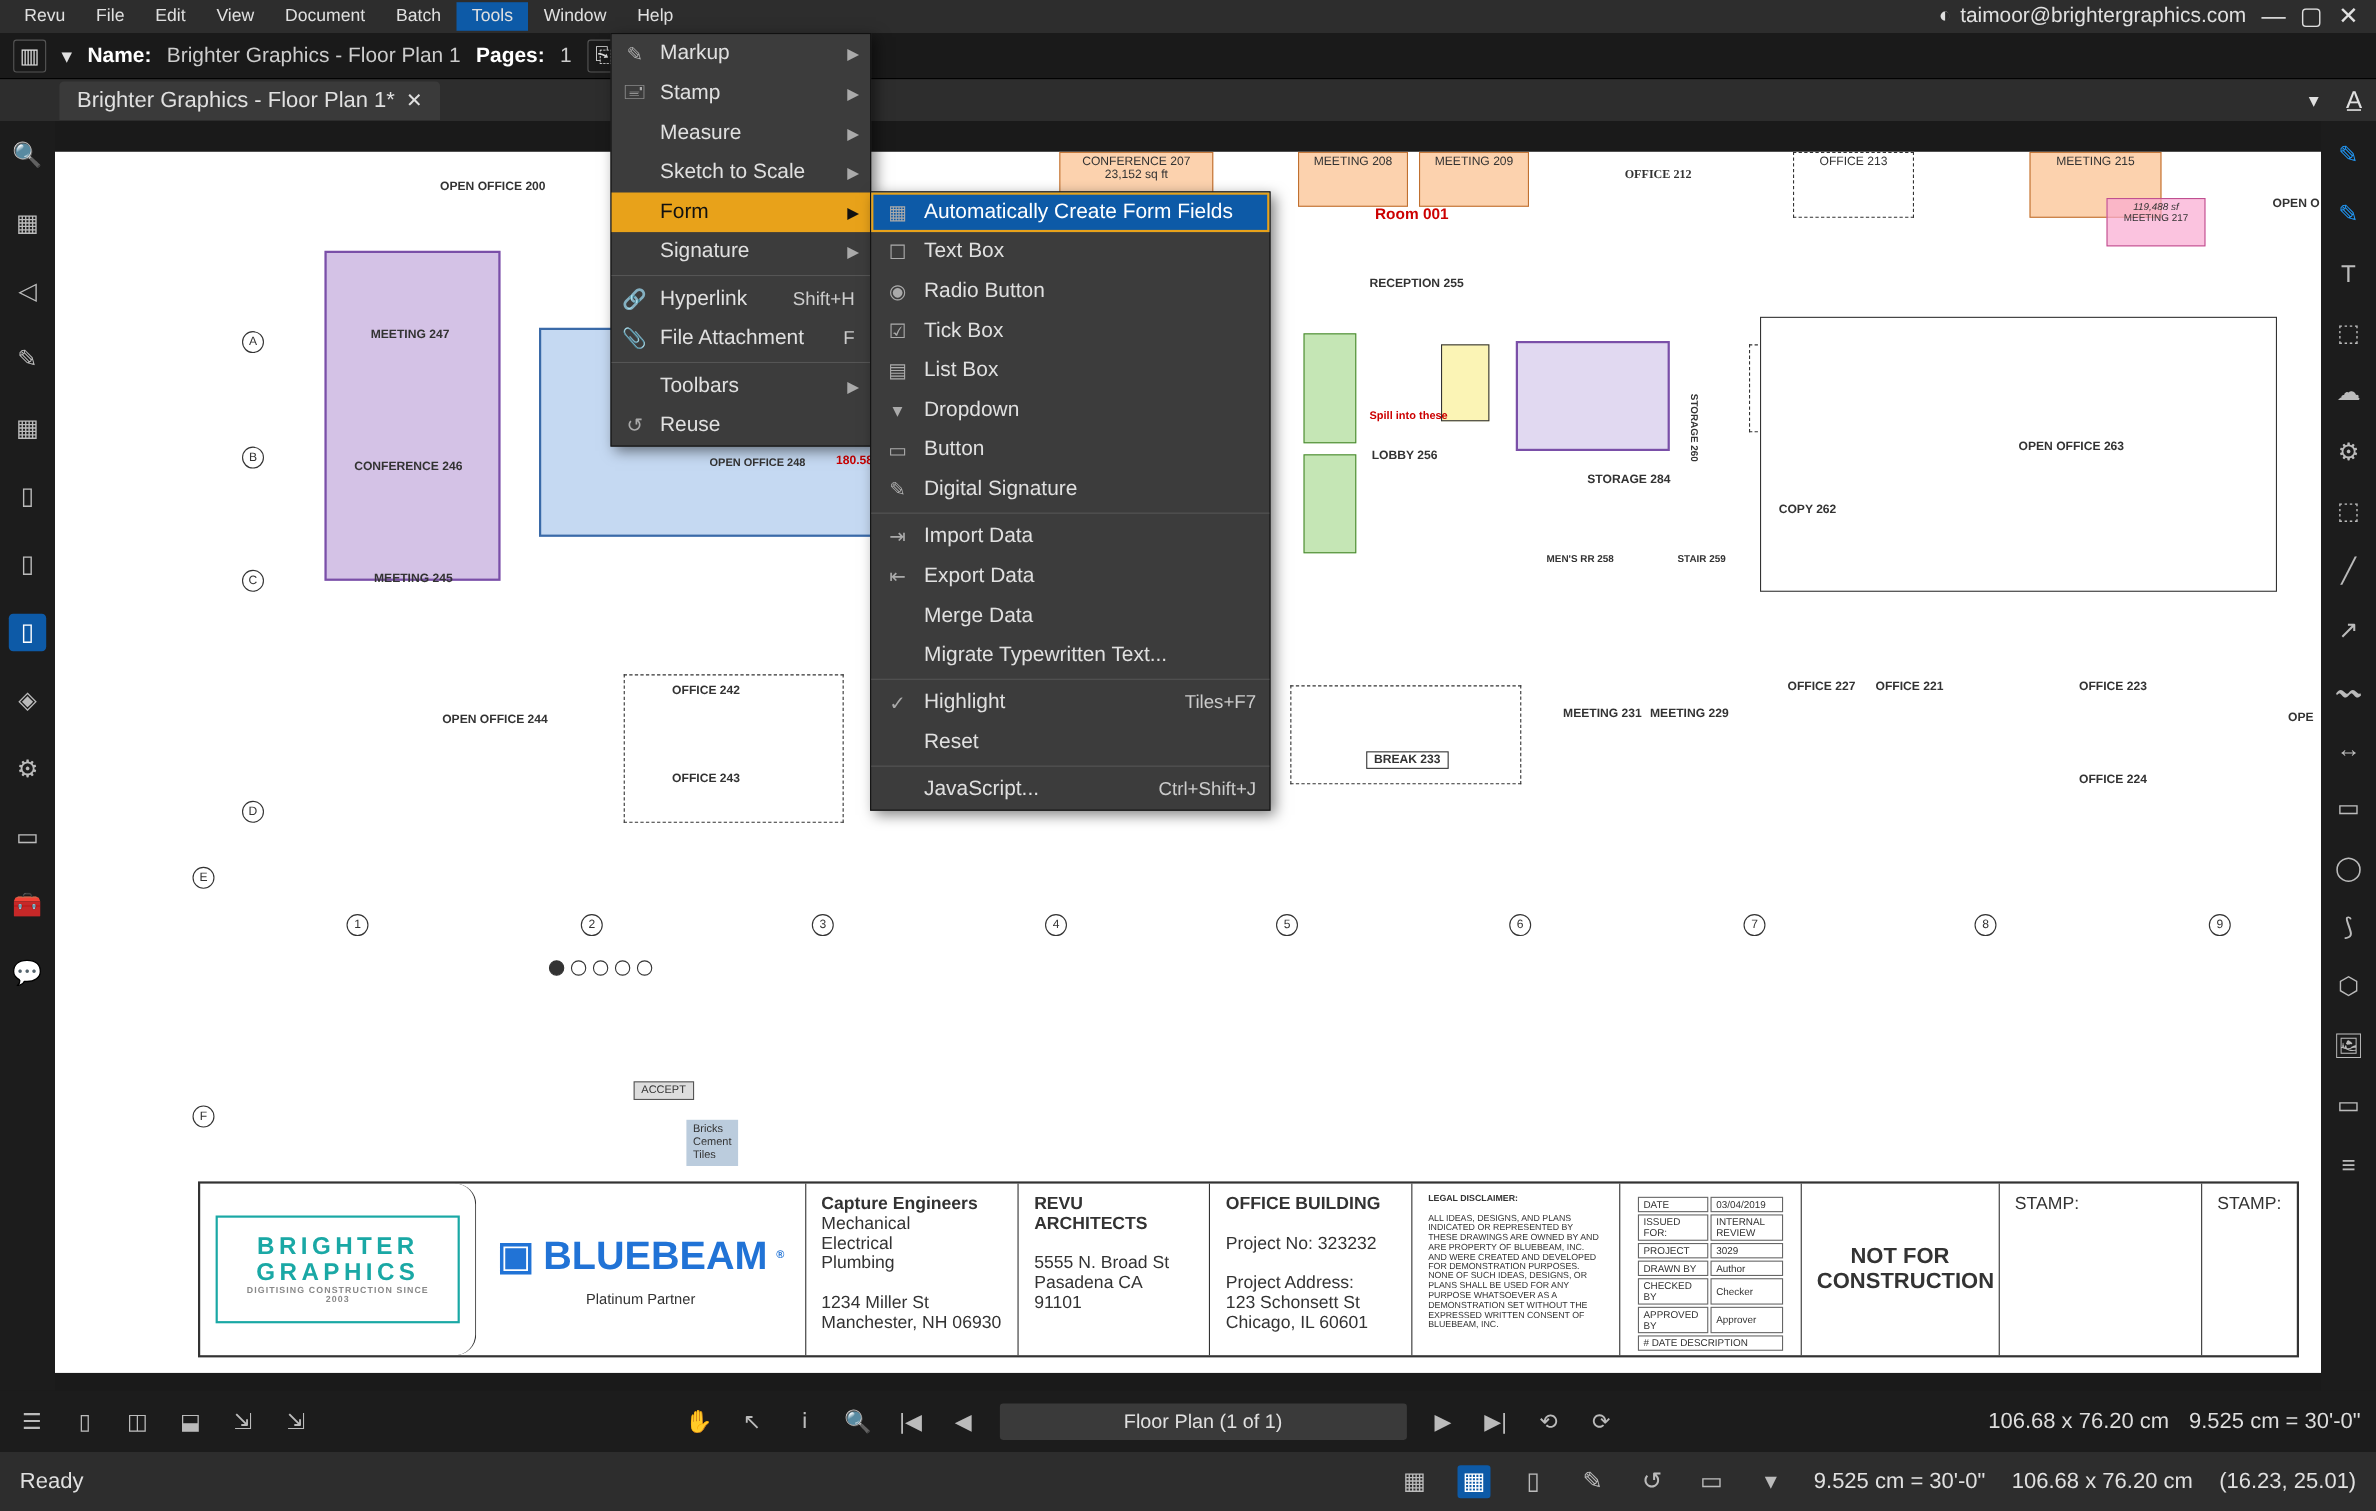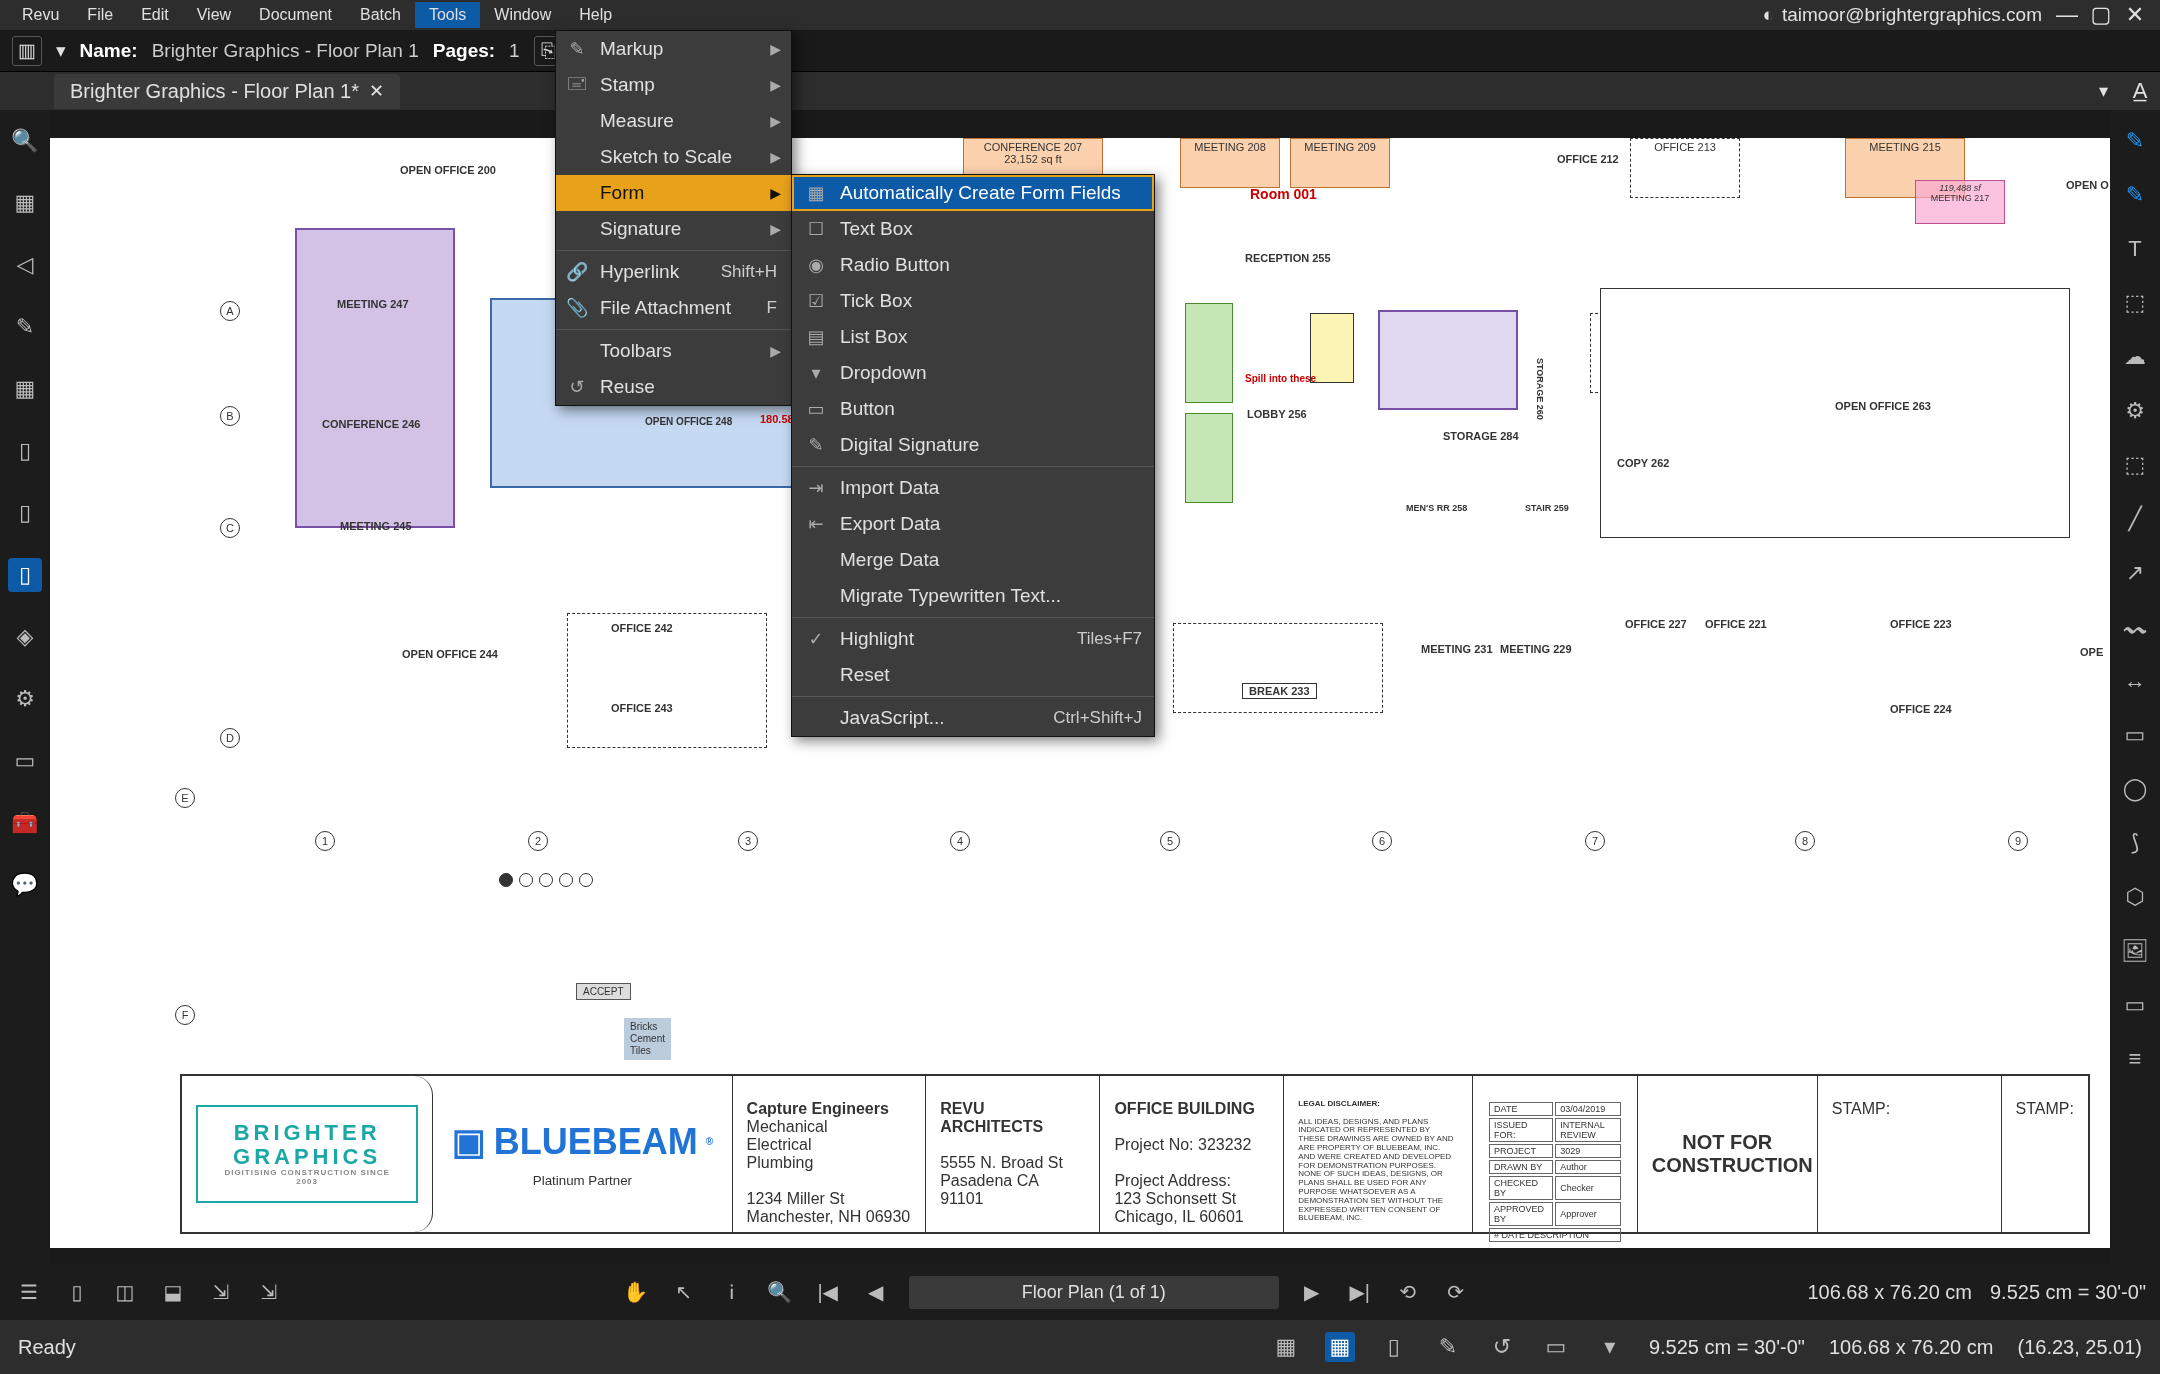--- a/index.html
+++ b/index.html
@@ -50,21 +50,21 @@
 .redtext { color:#c00; font-weight:bold; }
 .gridnum { position:absolute; width:20px; height:20px; border:1px solid #333; border-radius:50%; font-size:11px; display:flex; align-items:center; justify-content:center; color:#333; background:#fff;}
 .radiorow { position:absolute; display:flex; gap:6px; }
 .radiorow span { width:14px; height:14px; border:1px solid #333; border-radius:50%; display:inline-block; }
 .radiorow span.f { background:#333; }
 .smallbtn { position:absolute; border:1px solid #555; background:#ddd; font-size:10px; padding:2px 6px; color:#333;}
 .smalllist{ position:absolute; background:#bcd; font-size:10px; color:#333; padding:3px 6px; line-height:1.2; }
 
 
 .titleblock { position:absolute; left:130px; right:20px; bottom:14px; height:160px; display:flex; border:2px solid #333; background:#fff; color:#333; font-size:16px; }
-.titleblock .cell { border-right:1px solid #333; padding:24px 14px; }
+.titleblock .cell { border-right:1px solid #333; padding:10px 14px; }
 .titleblock .logo { display:flex; flex-direction:column; align-items:center; justify-content:center; gap:10px;}
 .bg-logo { border:2px solid #1aa8a5; padding:14px 22px; text-align:center; color:#1aa8a5; font-weight:700; letter-spacing:4px; font-size:22px; line-height:1.1;}
 .bg-logo small { display:block; font-size:8px; letter-spacing:1px; color:#888;}
 .bb-logo { color:#2173d6; font-weight:800; font-size:36px; display:flex; align-items:center; gap:8px;}
 .tinytable { font-size:9px; color:#333; }
 .tinytable td { border:1px solid #666; padding:1px 4px; }
 
 
 .dropdown { position:absolute; top:30px; left:555px; width:237px; background:#3c3c3c; border:1px solid #111; box-shadow:4px 4px 12px rgba(0,0,0,0.5); z-index:100;}
 .dropdown .mi { display:flex; align-items:center; padding:7px 12px 7px 44px; position:relative; font-size:19px; cursor:default;}
@@ -185,21 +185,21 @@
     <div class="gridnum" style="left:125px; top:867px;">F</div>
 
     <div class="rlabel" style="left:350px; top:26px;">OPEN OFFICE   200</div>
 
     <div class="room orange" style="left:913px; top:0px; width:140px; height:60px;">
       <div>CONFERENCE   207</div>
       <div>23,152 sq ft</div>
     </div>
     <div class="room orange" style="left:1130px; top:0px; width:100px; height:50px;">MEETING   208</div>
     <div class="room orange" style="left:1240px; top:0px; width:100px; height:50px;">MEETING   209</div>
-    <div class="rlabel" style="left:1507px; top:15px;">OFFICE   212</div>
+    <div class="rlabel" style="left:1427px; top:15px;font-family:Liberation Serif, serif;">OFFICE   212</div>
     <div class="room white dash" style="left:1580px; top:0px; width:110px; height:60px;">OFFICE   213</div>
     <div class="room orange" style="left:1795px; top:0px; width:120px; height:60px;">MEETING   215</div>
     <div class="room pink" style="left:1865px; top:42px; width:90px; height:44px;">
       <div style="font-size:9px;font-style:italic;">119,488 sf</div>
       <div style="font-size:9px;">MEETING   217</div>
     </div>
     <div class="rlabel redtext" style="left:1200px; top:48px; font-size:14px;">Room 001</div>
     <div class="rlabel" style="left:1195px; top:114px;">RECEPTION   255</div>
 
     <div class="room purple" style="left:245px; top:90px; width:160px; height:300px;"></div>

